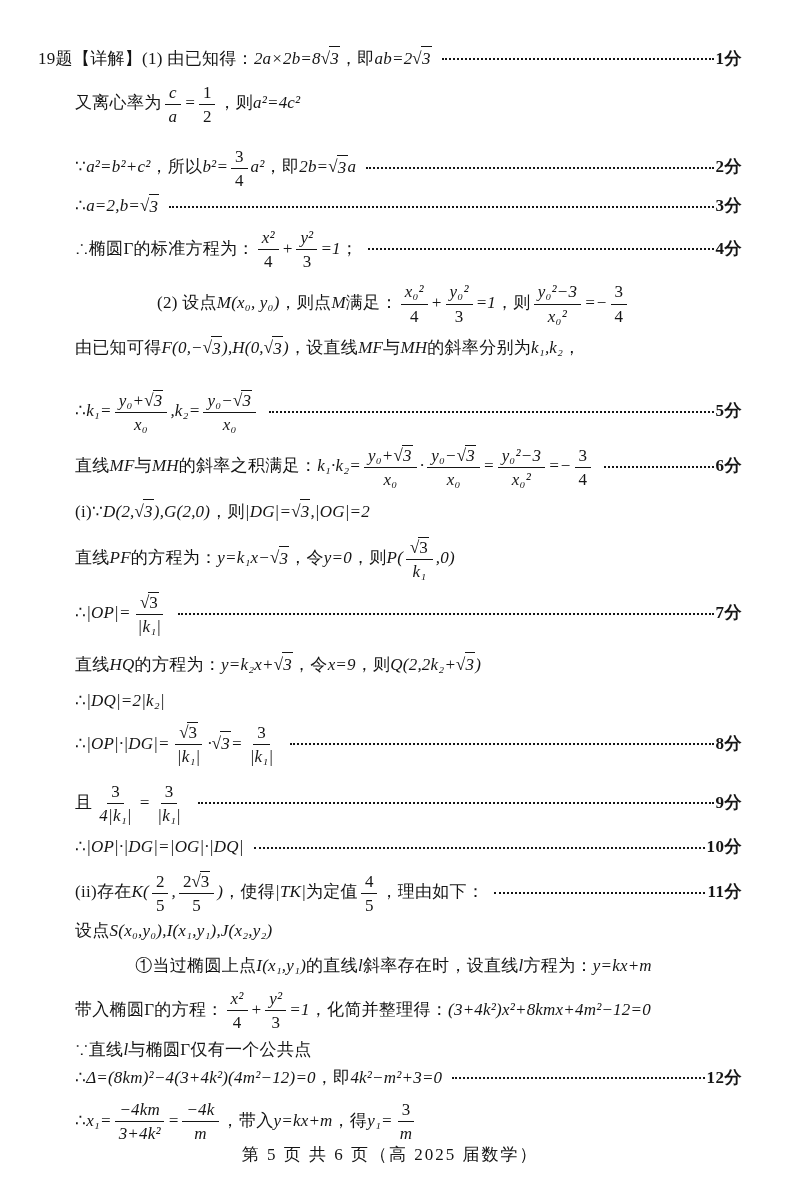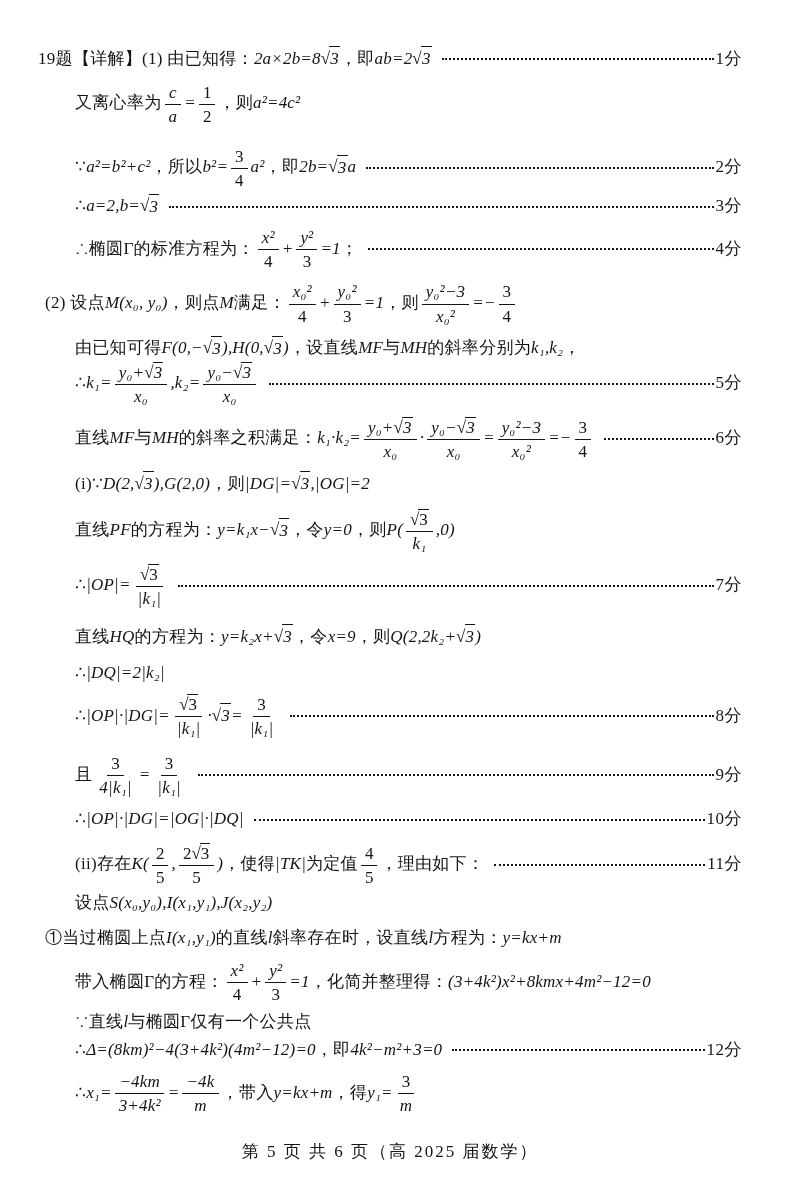--- a/index.html
+++ b/index.html
@@ -5,32 +5,32 @@
   * { margin:0; padding:0; box-sizing:border-box; }
   html,body { width:800px; }
   body {
     width:800px; height:1197px; background:#ffffff; color:#151515;
     font-family:"Liberation Serif","DejaVu Serif",serif;
     font-size:17px; overflow:hidden;
   }
   .page { width:800px; height:1197px; padding:46px 58px 8px 38px; display:flex; flex-direction:column; }
   .line { display:flex; align-items:center; white-space:nowrap; line-height:1.45; }
   .ind  { margin-left:37px; }
-  .ind2 { margin-left:7px; }
+  .ind2 { margin-left:7px;justify-content:center; }
   .m { font-style:italic; letter-spacing:0.2px; }
   .cn { letter-spacing:0.3px; }
   
   .frac { display:inline-flex; flex-direction:column; align-items:center; margin:0 3px; line-height:1.12; }
   .fn { display:inline-flex; align-items:baseline; padding:1px 4px 2px 4px; border-bottom:1.3px solid #151515; }
   .fd { display:inline-flex; align-items:baseline; padding:2px 4px 0 4px; }
   
   .rt { border-top:1.3px solid #151515; margin-left:-1px; padding:0 1px; }
   
   .dots { flex:1 1 auto; min-width:14px; height:0; border-top:2.4px dotted #151515; margin:0 2px 0 10px; }
-  .score { font-weight:normal; white-space:nowrap; letter-spacing:0.5px; }
+  .score { font-weight:bold; white-space:nowrap; letter-spacing:0.5px; }
   .footer { margin-top:auto; margin-bottom:26px; text-align:center; letter-spacing:2px; }
 </style>
 </head>
 <body>
 
 <div class="page">
 
   <div class="line" style="margin-bottom:10px">
     <span class="cn">19题【详解】(1) 由已知得：</span>
     <span class="m">2a×2b=8√</span>
@@ -121,21 +121,21 @@
         <span class="fn m">y₀²−3</span>
         <span class="fd m">x₀²</span>
       </span>
     <span class="m">=−</span>
     <span class="frac">
         <span class="fn">3</span>
         <span class="fd">4</span>
       </span>
   </div>
 
-  <div class="line ind" style="margin-bottom:0">
+  <div class="line ind" style="margin-bottom:28px">
     <span class="cn">由已知可得</span>
     <span class="m">F(0,−√</span>
       <span class="m rt">3</span>
       <span class="m">),H(0,√</span>
       <span class="m rt">3</span>
       <span class="m">)</span>
     <span class="cn">，设直线</span>
     <span class="m">MF</span>
     <span class="cn">与</span>
     <span class="m">MH</span>

